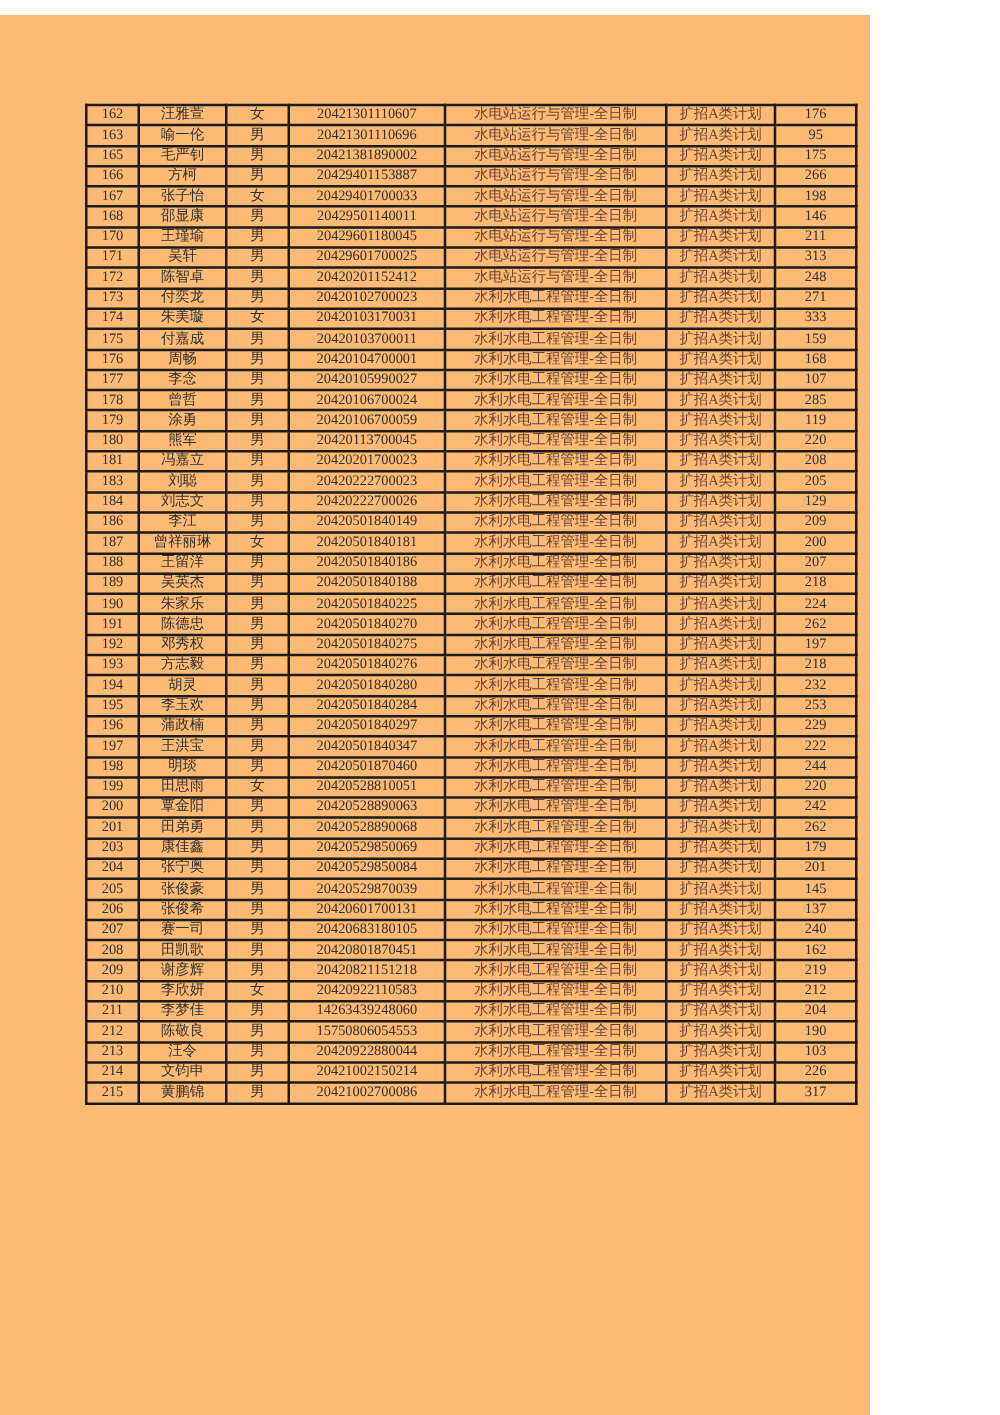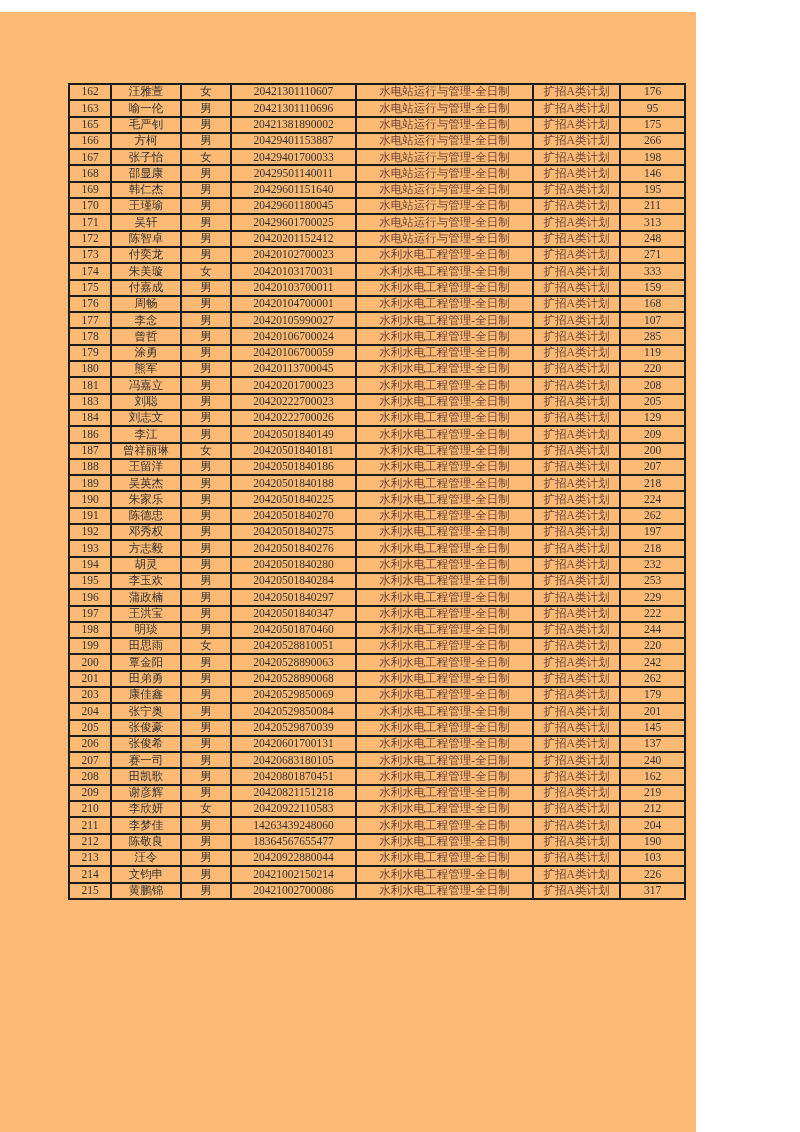--- a/index.html
+++ b/index.html
@@ -111,29 +111,20 @@
         <tr>
           <td>168</td>
           <td>邵显康</td>
           <td>男</td>
           <td>20429501140011</td>
           <td class="accent">水电站运行与管理-全日制</td>
           <td class="accent">扩招A类计划</td>
           <td>146</td>
         </tr>
         <tr>
-          <td>169</td>
-          <td>韩仁杰</td>
-          <td>男</td>
-          <td>20429601151640</td>
-          <td class="accent">水电站运行与管理-全日制</td>
-          <td class="accent">扩招A类计划</td>
-          <td>195</td>
-        </tr>
-        <tr>
           <td>170</td>
           <td>王瑾瑜</td>
           <td>男</td>
           <td>20429601180045</td>
           <td class="accent">水电站运行与管理-全日制</td>
           <td class="accent">扩招A类计划</td>
           <td>211</td>
         </tr>
         <tr>
           <td>171</td>
@@ -474,21 +465,21 @@
           <td>男</td>
           <td>14263439248060</td>
           <td class="accent">水利水电工程管理-全日制</td>
           <td class="accent">扩招A类计划</td>
           <td>204</td>
         </tr>
         <tr>
           <td>212</td>
           <td>陈敬良</td>
           <td>男</td>
-          <td>18364567655477</td>
+          <td>15750806054553</td>
           <td class="accent">水利水电工程管理-全日制</td>
           <td class="accent">扩招A类计划</td>
           <td>190</td>
         </tr>
         <tr>
           <td>213</td>
           <td>汪令</td>
           <td>男</td>
           <td>20420922880044</td>
           <td class="accent">水利水电工程管理-全日制</td>

